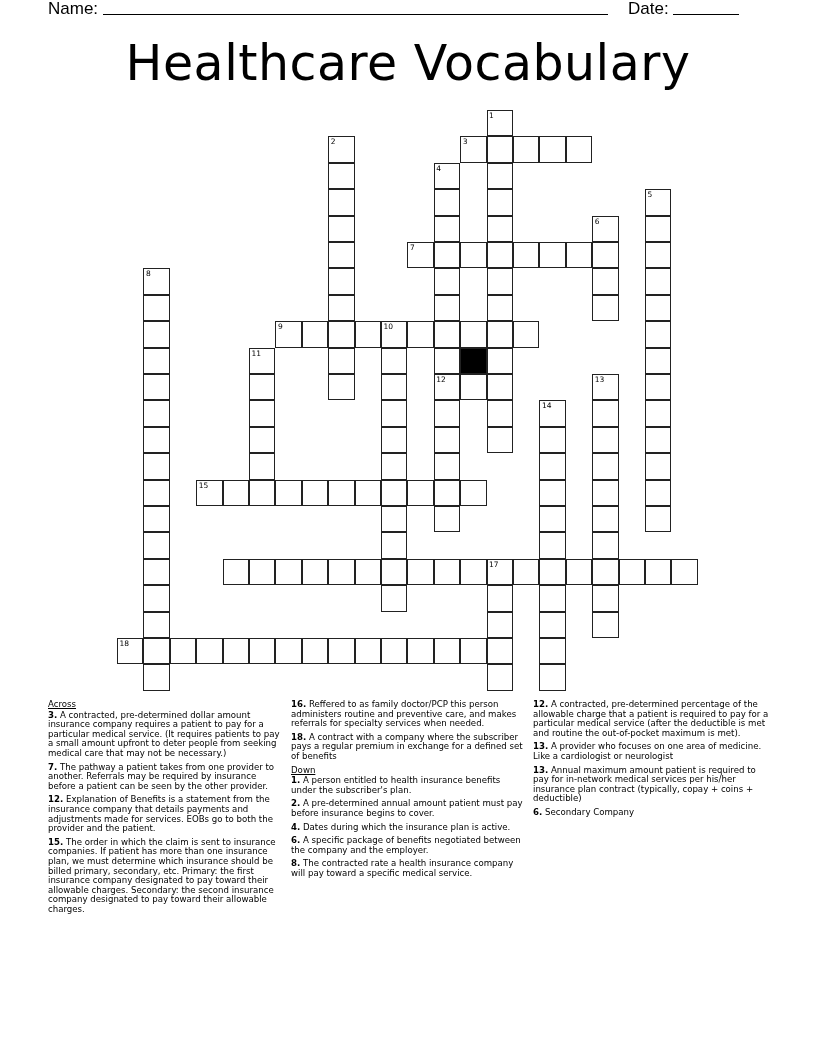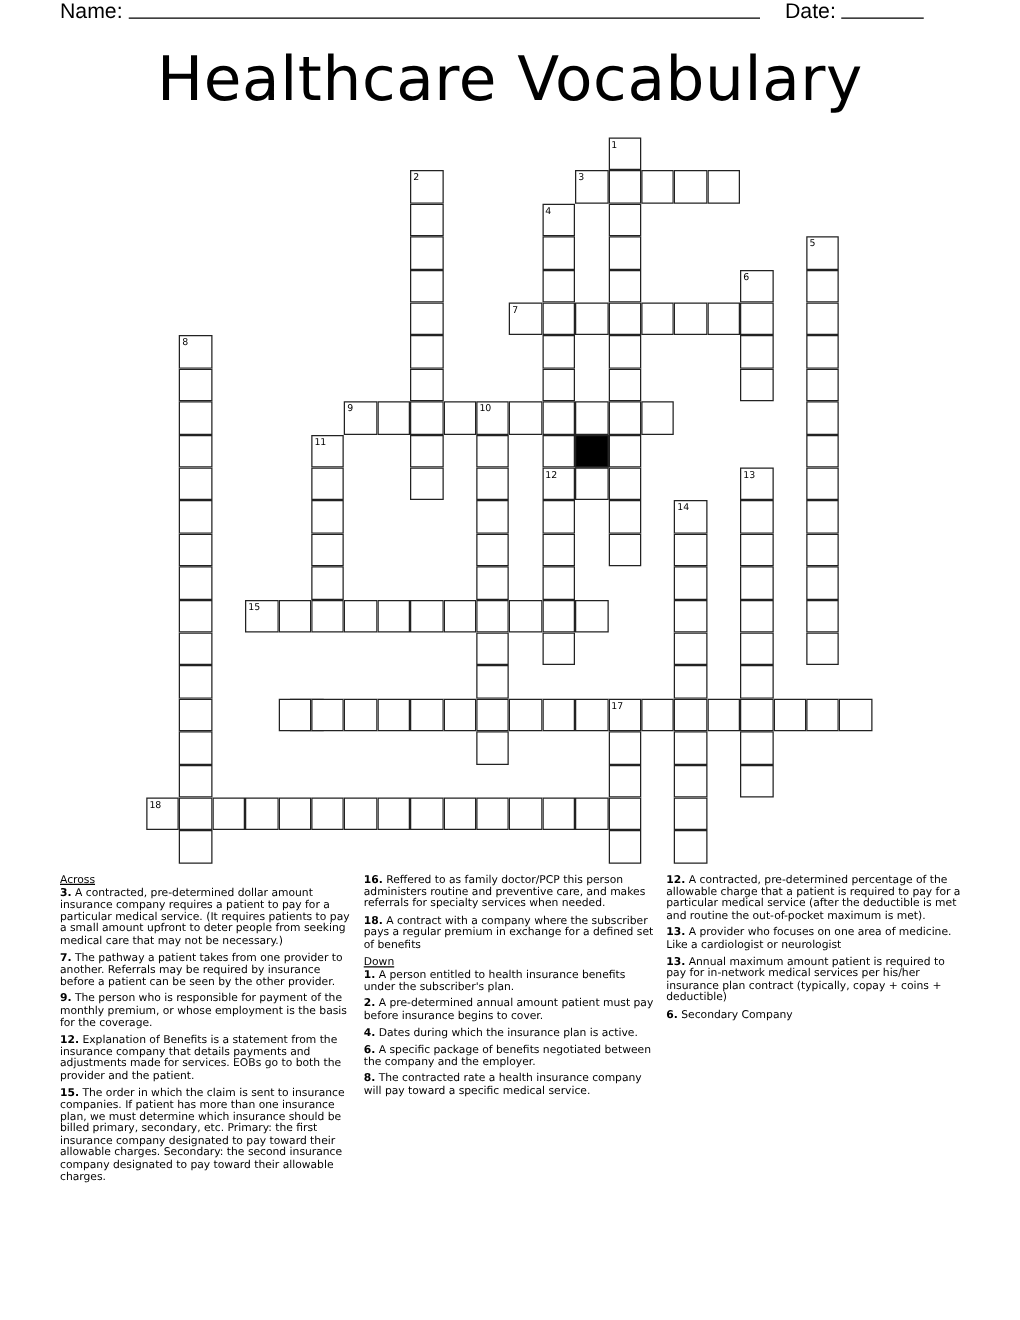--- a/index.html
+++ b/index.html
@@ -233,21 +233,20 @@
     <div class="cell" style="left: 316.8px; top: 528px;"></div>
     <div class="cell" style="left: 343.2px; top: 528px;"></div>
     <div class="cell black" style="left: 343.2px; top: 237.6px;"></div>
   </div>
 
 <div class="clues">
   <div class="col" id="col1" style="left:48px;width:232px">
       <div class="heading">Across</div>
       <div class="clue"><b>3.</b><span> A contracted, pre-determined dollar amount insurance company requires a patient to pay for a particular medical service. (It requires patients to pay a small amount upfront to deter people from seeking medical care that may not be necessary.)</span></div>
       <div class="clue"><b>7.</b><span> The pathway a patient takes from one provider to another. Referrals may be required by insurance before a patient can be seen by the other provider.</span></div>
-      <div class="clue"><b>9.</b><span> The person who is responsible for payment of the monthly premium, or whose employment is the basis for the coverage.</span></div>
       <div class="clue"><b>12.</b><span> Explanation of Benefits is a statement from the insurance company that details payments and adjustments made for services. EOBs go to both the provider and the patient.</span></div>
       <div class="clue"><b>15.</b><span> The order in which the claim is sent to insurance companies. If patient has more than one insurance plan, we must determine which insurance should be billed primary, secondary, etc. Primary: the first insurance company designated to pay toward their allowable charges. Secondary: the second insurance company designated to pay toward their allowable charges.</span></div>
     </div>
   <div class="col" id="col2" style="left:291px;width:234px">
       <div class="clue"><b>16.</b><span> Reffered to as family doctor/PCP this person administers routine and preventive care, and makes referrals for specialty services when needed.</span></div>
       <div class="clue"><b>18.</b><span> A contract with a company where the subscriber pays a regular premium in exchange for a defined set of benefits</span></div>
       <div class="heading">Down</div>
       <div class="clue"><b>1.</b><span> A person entitled to health insurance benefits under the subscriber's plan.</span></div>
       <div class="clue"><b>2.</b><span> A pre-determined annual amount patient must pay before insurance begins to cover.</span></div>
       <div class="clue"><b>4.</b><span> Dates during which the insurance plan is active.</span></div>

